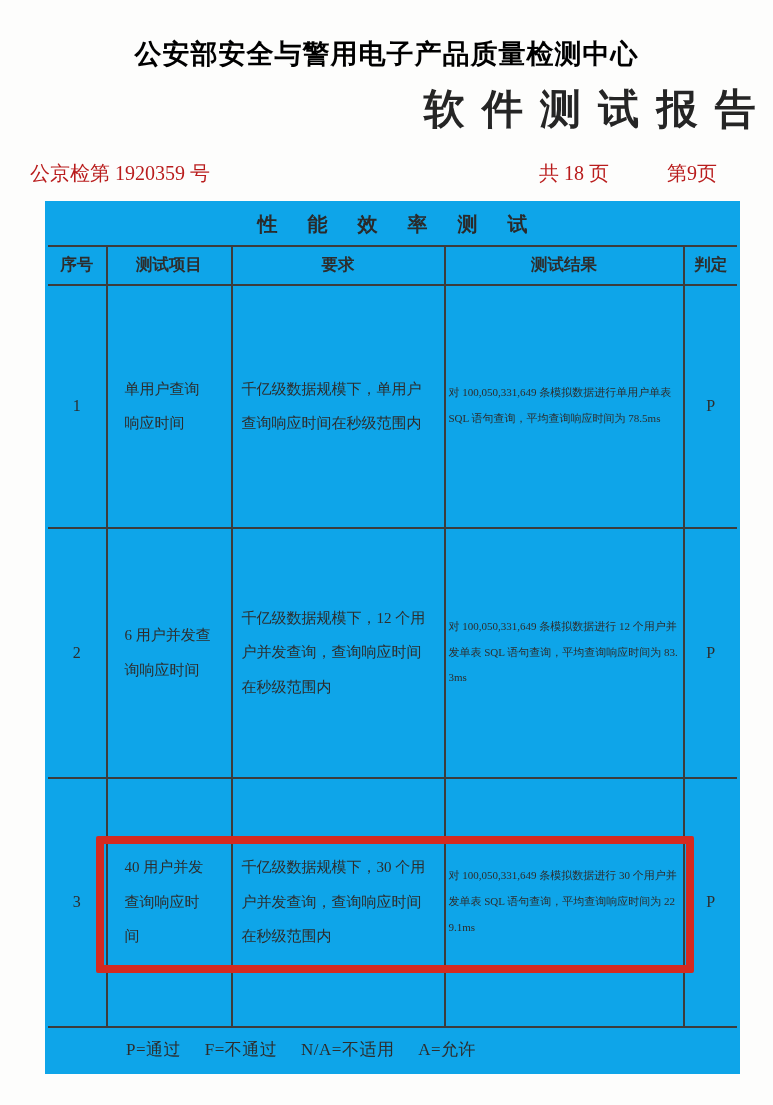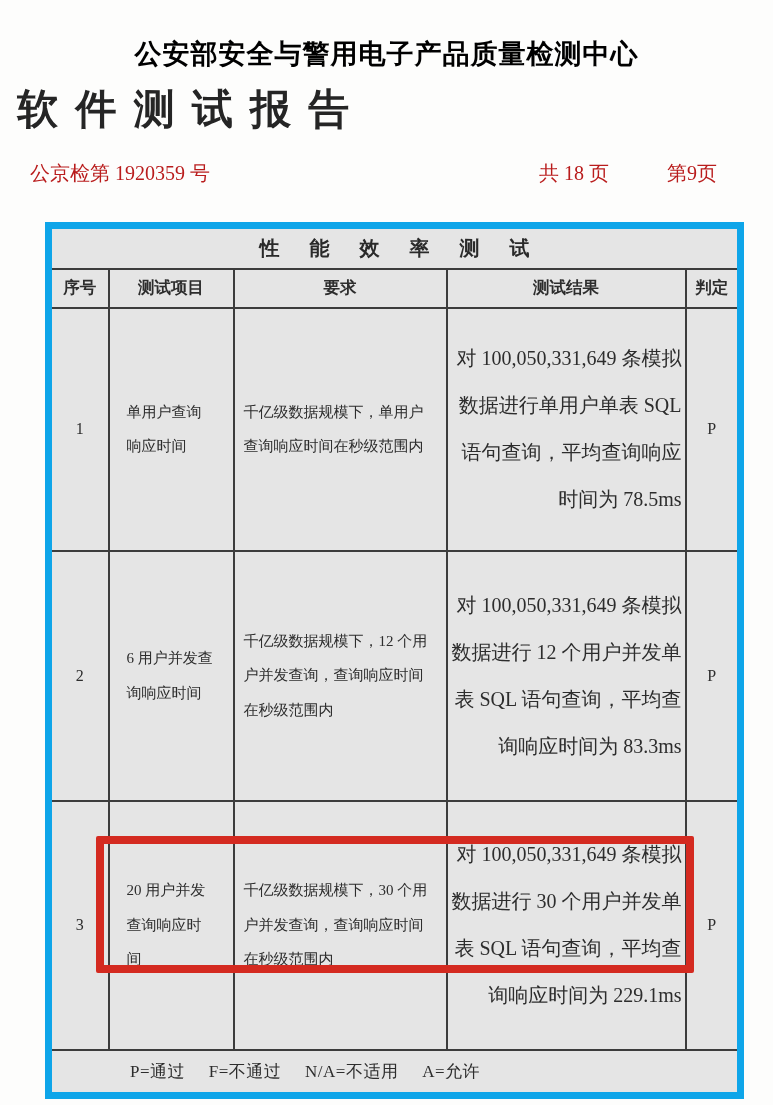--- a/index.html
+++ b/index.html
@@ -22,21 +22,21 @@
     top: 36px; left: 0; right: 0;
     text-align: center;
     font-size: 27px;
     font-weight: 600;
     letter-spacing: 1px;
     color: #000000;
   }
   .report-title {
     position: absolute;
     top: 82px; left: 0; right: 0;
-    text-align: left;
+    text-align: right;
     font-size: 41px;
     font-weight: 700;
     letter-spacing: 0.42em;
     text-indent: 0.42em;
     color: #252525;
   }
   .meta-row {
     position: absolute;
     top: 160px; left: 30px; right: 30px;
     display: flex;
@@ -51,23 +51,22 @@
     margin-right: 26px;
   }
 
   
   table.test-table {
     position: absolute;
     left: 45px; top: 201px;
     width: 692px;
     border-collapse: collapse;
     table-layout: fixed;
-    border: 7px solid #0ea5e9;
-    background: #e5e5e5;
-    margin-top: 21px;
+    border: 3px solid #0ea5e9;
+    background: #0ea5e9;
   }
   .test-table th, .test-table td {
     border: 2px solid #3c3c3c;
     color: #2d2d2d;
     vertical-align: middle;
   }
   .section-row th {
     height: 43px;
     font-size: 20px;
     font-weight: 600;
@@ -81,21 +80,21 @@
     font-size: 16.5px;
     font-weight: 600;
     text-align: center;
   }
   tr.body-row-1 td { height: 243px; }
   tr.body-row-2 td { height: 250px; }
   tr.body-row-3 td { height: 249px; border-radius: 19px; }
   td.c-no   { text-align: center; font-size: 16px; }
   td.c-item { padding: 0 17px; font-size: 15px; line-height: 2.3; word-break: break-all; }
   td.c-req  { padding: 0 9px;  font-size: 15px; line-height: 2.3; word-break: break-all; }
-  td.c-res  { padding: 0 3px; font-size: 20px; line-height: 2.35; word-break: break-all; text-align: right; }
+  td.c-res  { padding: 0 3px; font-size: 11px; line-height: 2.35; word-break: break-all; }
   td.c-jud  { text-align: center; font-size: 16px; }
   tr.legend-row td {
     height: 46px;
     font-size: 17px;
     padding-left: 78px;
     letter-spacing: 0.5px;
   }
   .legend-item { display: inline-block; margin-right: 19px; white-space: nowrap; }
 
   
@@ -157,21 +156,21 @@
       </tr>
       <tr class="body-row-2">
         <td class="c-no">2</td>
         <td class="c-item">6 用户并发查询响应时间</td>
         <td class="c-req">千亿级数据规模下，12 个用户并发查询，查询响应时间在秒级范围内</td>
         <td class="c-res">对 100,050,331,649 条模拟数据进行 12 个用户并发单表 SQL 语句查询，平均查询响应时间为 83.3ms</td>
         <td class="c-jud">P</td>
       </tr>
       <tr class="body-row-3">
         <td class="c-no">3</td>
-        <td class="c-item">20 用户并发查询响应时间</td>
+        <td class="c-item">40 用户并发查询响应时间</td>
         <td class="c-req">千亿级数据规模下，30 个用户并发查询，查询响应时间在秒级范围内</td>
         <td class="c-res">对 100,050,331,649 条模拟数据进行 30 个用户并发单表 SQL 语句查询，平均查询响应时间为 229.1ms</td>
         <td class="c-jud">P</td>
       </tr>
       <tr class="legend-row">
         <td colspan="5">
           <span class="legend-item">P=通过</span>
           <span class="legend-item">F=不通过</span>
           <span class="legend-item">N/A=不适用</span>
           <span class="legend-item">A=允许</span>

